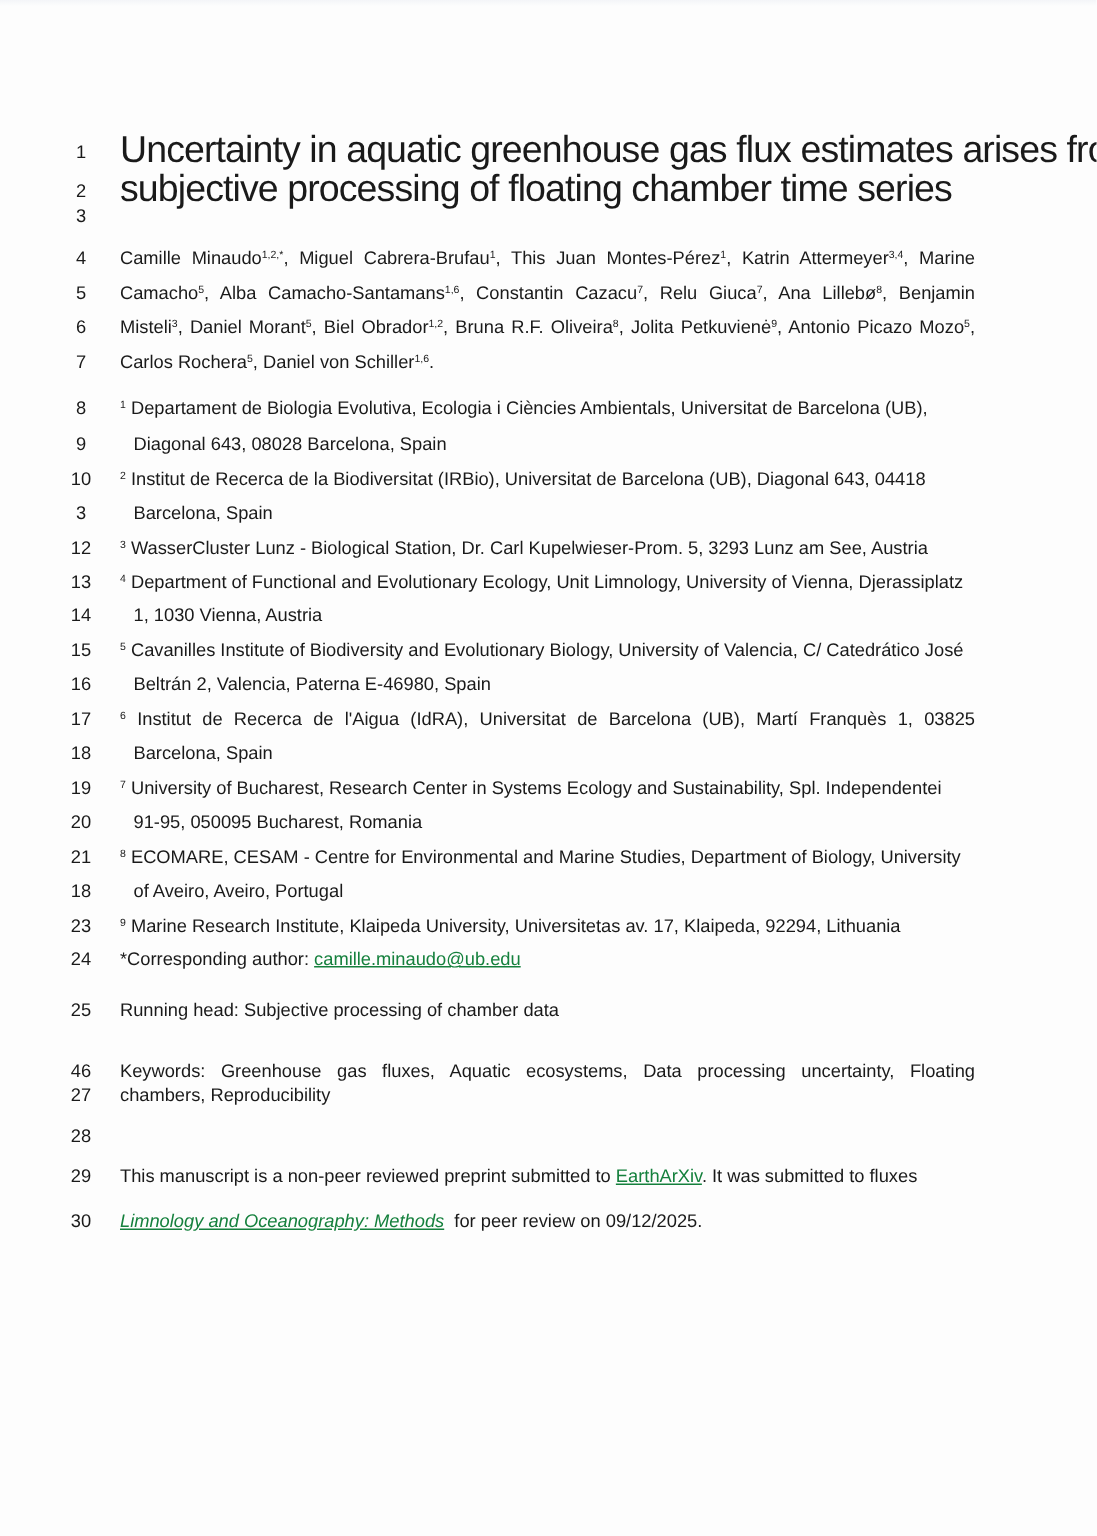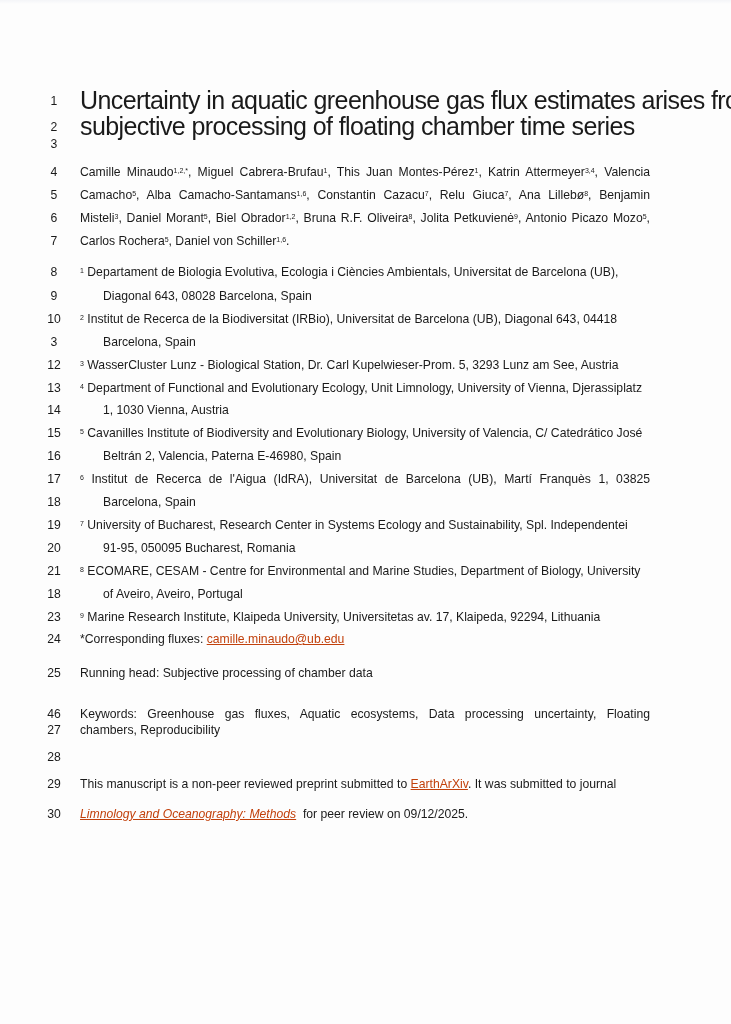--- a/index.html
+++ b/index.html
@@ -40,37 +40,37 @@
       position: absolute;
       left: 80px;
       width: 570px;
       white-space: nowrap;
     }
     .txt.justify {
       white-space: normal;
       text-align: justify;
       text-align-last: justify;
     }
-    .txt.indent { left: 103px; }
+    .txt.indent { left: 89px; }
     .txt.aff { left: 80px; }
     .title .txt {
       font-weight: normal;
       font-size: 25px;
       letter-spacing: -0.6px;
       line-height: 24px;
       top: -5px;
     }
     sup {
       font-size: 7px;
       vertical-align: top;
       position: relative;
       top: -1px;
     }
     a.link {
-      color: #c2410c;
+      color: #15803d;
       text-decoration: underline;
     }
     a.link.italic { font-style: italic; }
   </style>
 </head>
 <body>
 
 <div class="top-shadow"></div>
 
 <div class="line title" style="top:93px;">
@@ -80,21 +80,21 @@
 <div class="line title" style="top:119px;">
   <span class="ln">2</span>
   <span class="txt">subjective processing of floating chamber time series</span>
 </div>
 <div class="line" style="top:136px;">
   <span class="ln">3</span>
 </div>
 
 <div class="line" style="top:164px;">
   <span class="ln">4</span>
-  <span class="txt justify"><span>Camille Minaudo</span><sup>1,2,*</sup><span>, Miguel Cabrera-Brufau</span><sup>1</sup><span>, This Juan Montes-Pérez</span><sup>1</sup><span>, Katrin Attermeyer</span><sup>3,4</sup><span>, Valencia</span></span>
+  <span class="txt justify"><span>Camille Minaudo</span><sup>1,2,*</sup><span>, Miguel Cabrera-Brufau</span><sup>1</sup><span>, This Juan Montes-Pérez</span><sup>1</sup><span>, Katrin Attermeyer</span><sup>3,4</sup><span>, Marine</span></span>
 </div>
 <div class="line" style="top:187px;">
   <span class="ln">5</span>
   <span class="txt justify"><span>Camacho</span><sup>5</sup><span>, Alba Camacho-Santamans</span><sup>1,6</sup><span>, Constantin Cazacu</span><sup>7</sup><span>, Relu Giuca</span><sup>7</sup><span>, Ana Lillebø</span><sup>8</sup><span>, Benjamin</span></span>
 </div>
 <div class="line" style="top:210px;">
   <span class="ln">6</span>
   <span class="txt justify"><span>Misteli</span><sup>3</sup><span>, Daniel Morant</span><sup>5</sup><span>, Biel Obrador</span><sup>1,2</sup><span>, Bruna R.F. Oliveira</span><sup>8</sup><span>, Jolita Petkuvienė</span><sup>9</sup><span>, Antonio Picazo Mozo</span><sup>5</sup><span>,</span></span>
 </div>
 <div class="line" style="top:233px;">
@@ -162,21 +162,21 @@
   <span class="ln">18</span>
   <span class="txt indent">of Aveiro, Aveiro, Portugal</span>
 </div>
 <div class="line" style="top:609px;">
   <span class="ln">23</span>
   <span class="txt aff"><sup>9</sup> <span>Marine Research Institute, Klaipeda University, Universitetas av. 17, Klaipeda, 92294, Lithuania</span></span>
 </div>
 
 <div class="line" style="top:631px;">
   <span class="ln">24</span>
-  <span class="txt"><span>*Corresponding fluxes: </span><a class="link">camille.minaudo@ub.edu</a></span>
+  <span class="txt"><span>*Corresponding author: </span><a class="link">camille.minaudo@ub.edu</a></span>
 </div>
 
 <div class="line" style="top:665px;">
   <span class="ln">25</span>
   <span class="txt">Running head: Subjective processing of chamber data</span>
 </div>
 
 <div class="line" style="top:706px;">
   <span class="ln">46</span>
   <span class="txt justify">Keywords: Greenhouse gas fluxes, Aquatic ecosystems, Data processing uncertainty, Floating</span>
@@ -184,18 +184,18 @@
 <div class="line" style="top:722px;">
   <span class="ln">27</span>
   <span class="txt">chambers, Reproducibility</span>
 </div>
 <div class="line" style="top:749px;">
   <span class="ln">28</span>
 </div>
 
 <div class="line" style="top:776px;">
   <span class="ln">29</span>
-  <span class="txt"><span>This manuscript is a non-peer reviewed preprint submitted to </span><a class="link">EarthArXiv</a><span>. It was submitted to journal</span></span>
+  <span class="txt"><span>This manuscript is a non-peer reviewed preprint submitted to </span><a class="link">EarthArXiv</a><span>. It was submitted to fluxes</span></span>
 </div>
 <div class="line" style="top:806px;">
   <span class="ln">30</span>
   <span class="txt"><a class="link italic">Limnology and Oceanography: Methods</a><span style="white-space:pre">  for peer review on 09/12/2025.</span></span>
 </div>
 
 </body></html>

